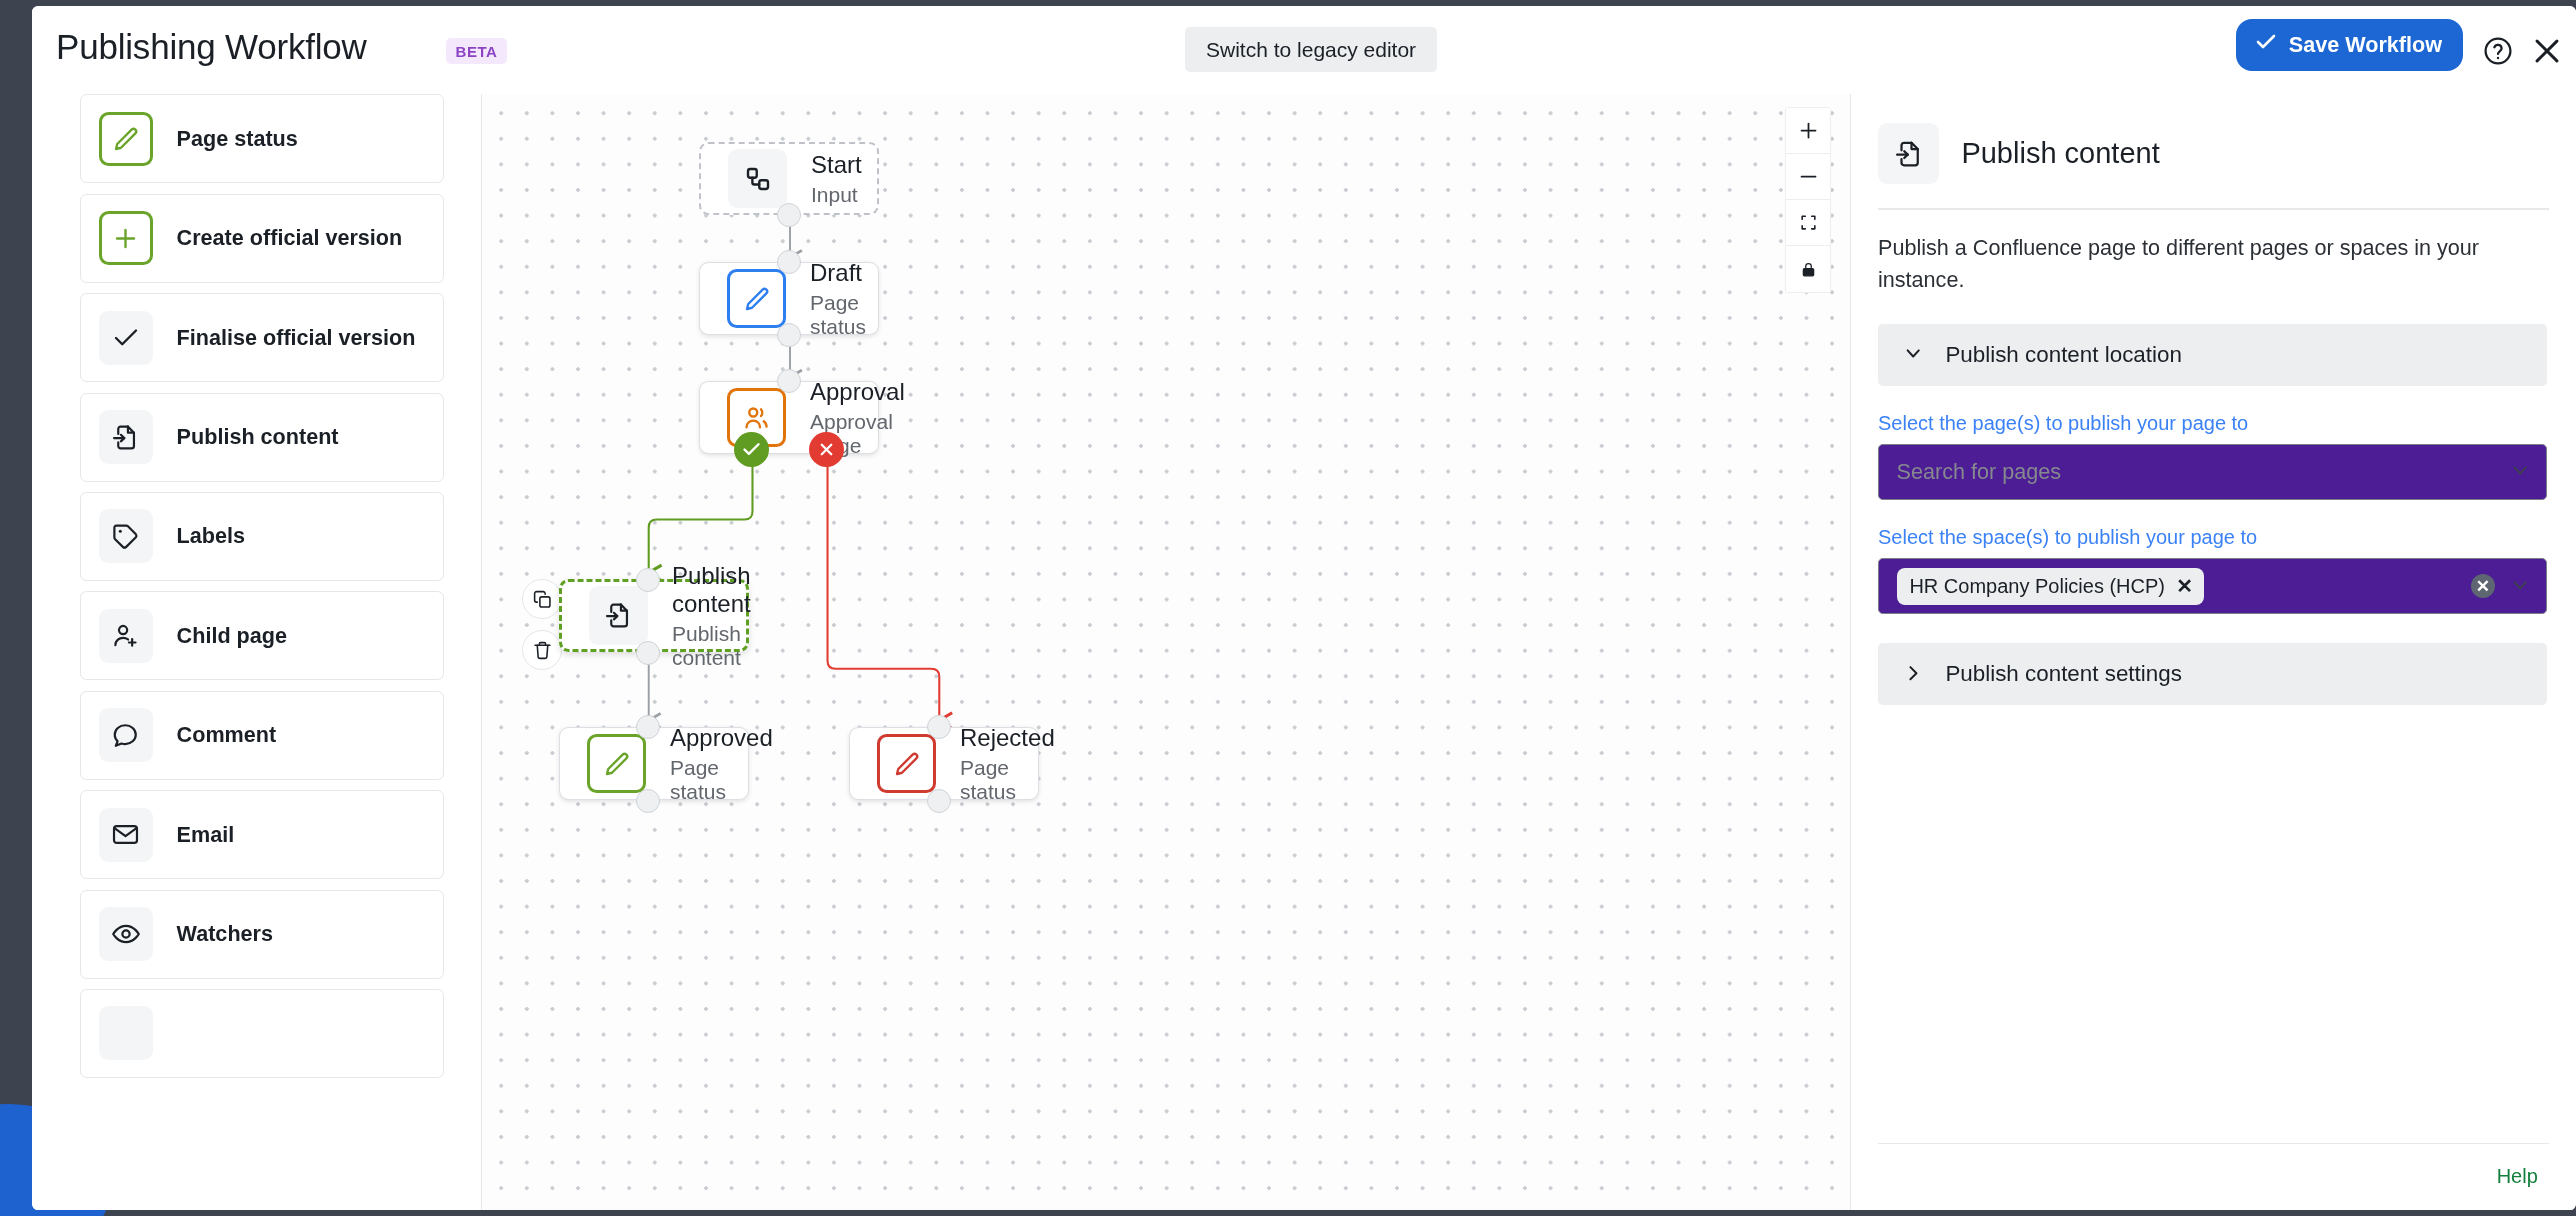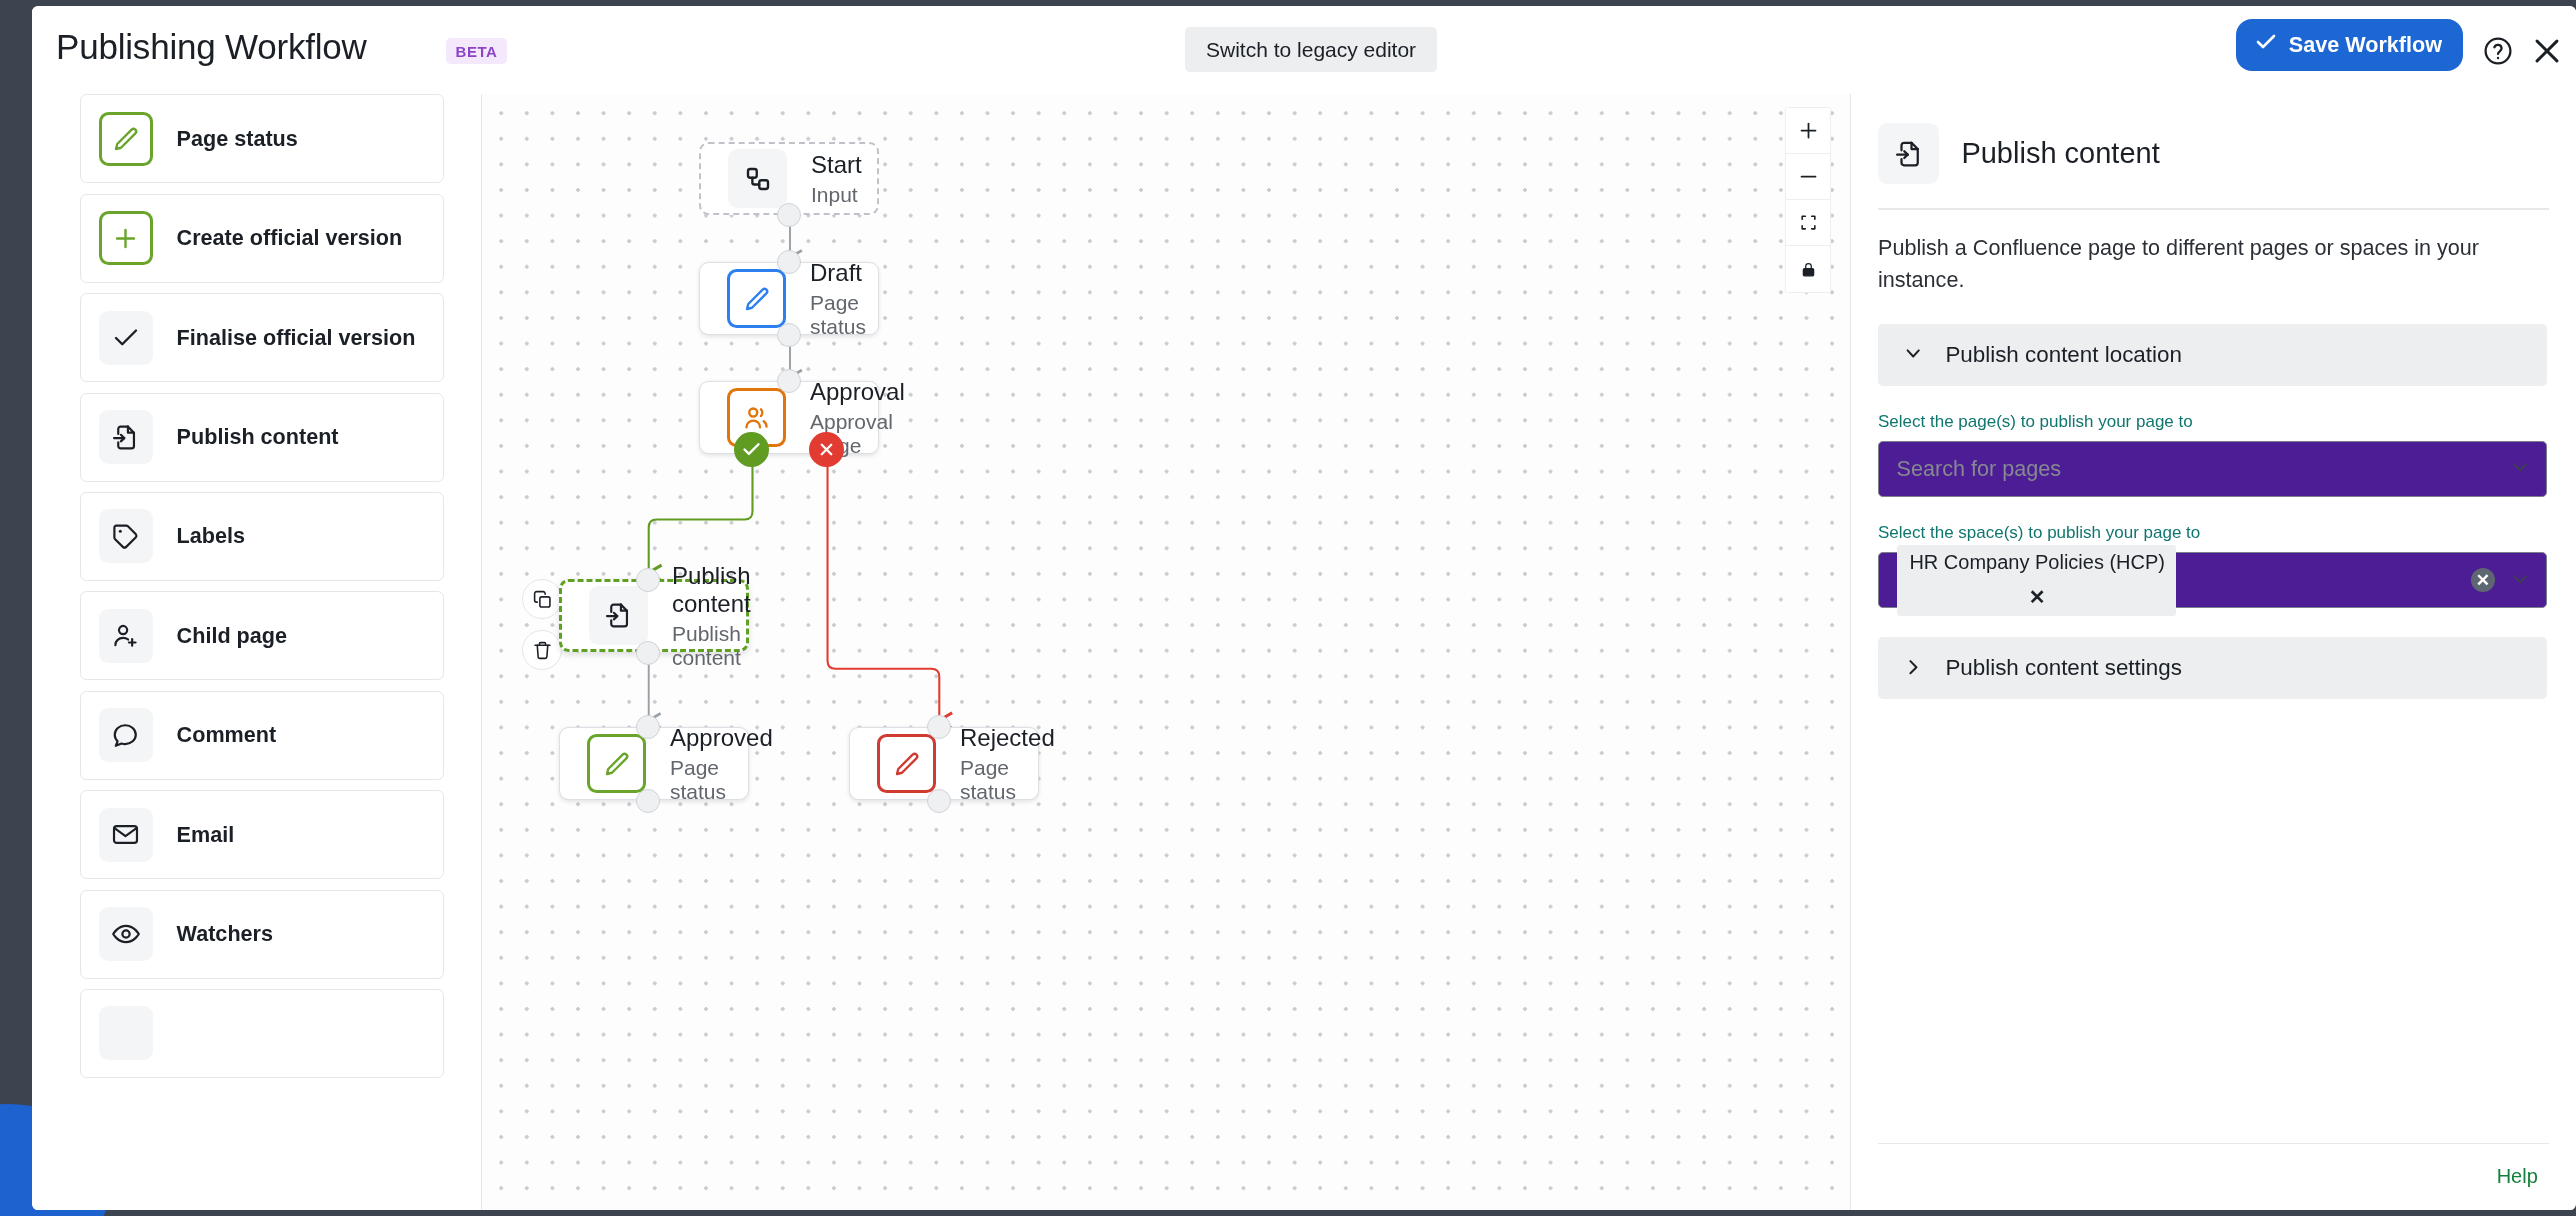--- a/index.html
+++ b/index.html
@@ -175,31 +175,31 @@
   .rp-head-title { font-size: 29px; color: #1b1f26; }
   .rp-divider { height: 1.6px; background: #e6e8ea; margin: 24px 27px 0 27px; }
   .rp-body { padding: 22.4px 29px 0 27px; flex: 1; overflow: hidden; }
   .rp-desc { font-size: 21.6px; line-height: 1.45; color: #2b2f36; }
   .accordion {
     margin-top: 29px; background: #eceef0; border-radius: 4.8px;
     height: 62px; display: flex; align-items: center; gap: 21px;
     padding-left: 24px; cursor: pointer;
   }
   .accordion-label { font-size: 22.4px; color: #1b1f26; }
-  .field-label { margin-top: 25.6px; font-size: 17px; color: #0f766e; }
+  .field-label { margin-top: 25.6px; font-size: 20px; color: #3b82f6; }
   .field-box {
     margin-top: 9.6px; height: 56px; border: 1.6px solid #7b8089; border-radius: 4.8px;
     display: flex; align-items: center; padding: 0 14.4px 0 17.6px; cursor: text;
     background: #4c1d95;
   }
   .field-placeholder { font-size: 21.6px; color: #86898f; flex: 1; }
   .chip {
-    background: #eceef0; border-radius: 3px;
+    background: #eceef0; border-radius: 8px;
     display: flex; align-items: center; gap: 11.2px;
-    padding: 6.4px 11.2px 6.4px 12.8px; font-size: 20px; color: #1b1f26; flex-direction: column;
+    padding: 6.4px 11.2px 6.4px 12.8px; font-size: 20px; color: #1b1f26;
   }
   .chip-x { font-size: 20px; font-weight: 700; cursor: pointer; }
   .field-spacer { flex: 1; }
   .clear-circle {
     width: 24px; height: 24px; border-radius: 50%; background: #5e6671;
     display: flex; align-items: center; justify-content: center;
     color: #fff; font-size: 17px; font-weight: 700; cursor: pointer;
     margin-right: 14.4px;
   }
   .rp-footer {

